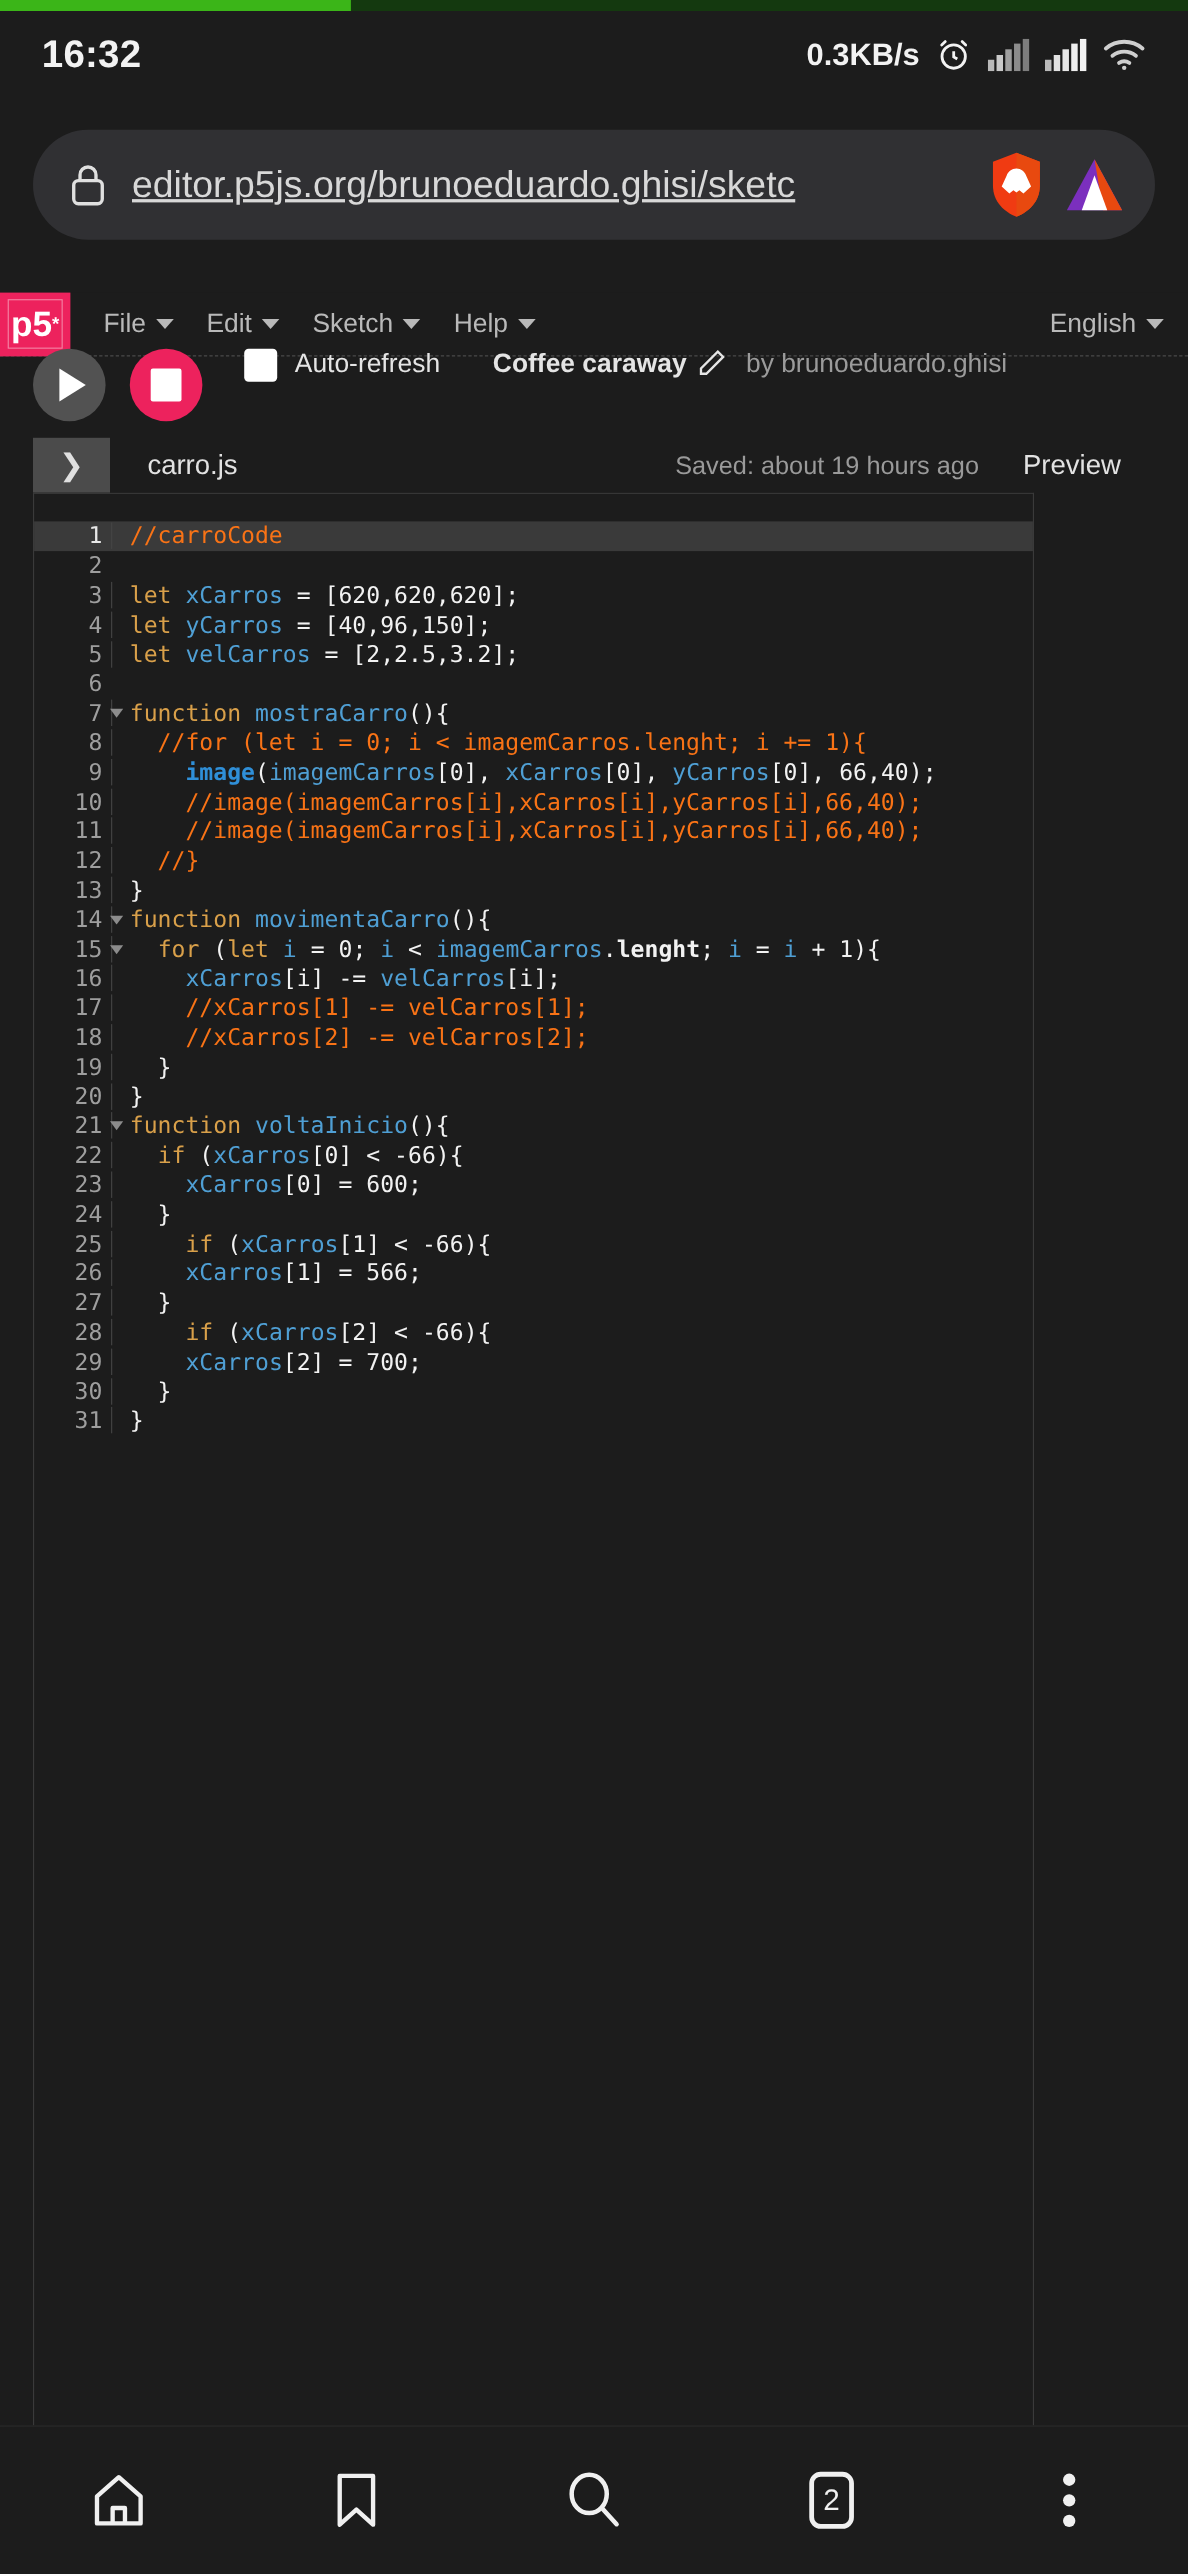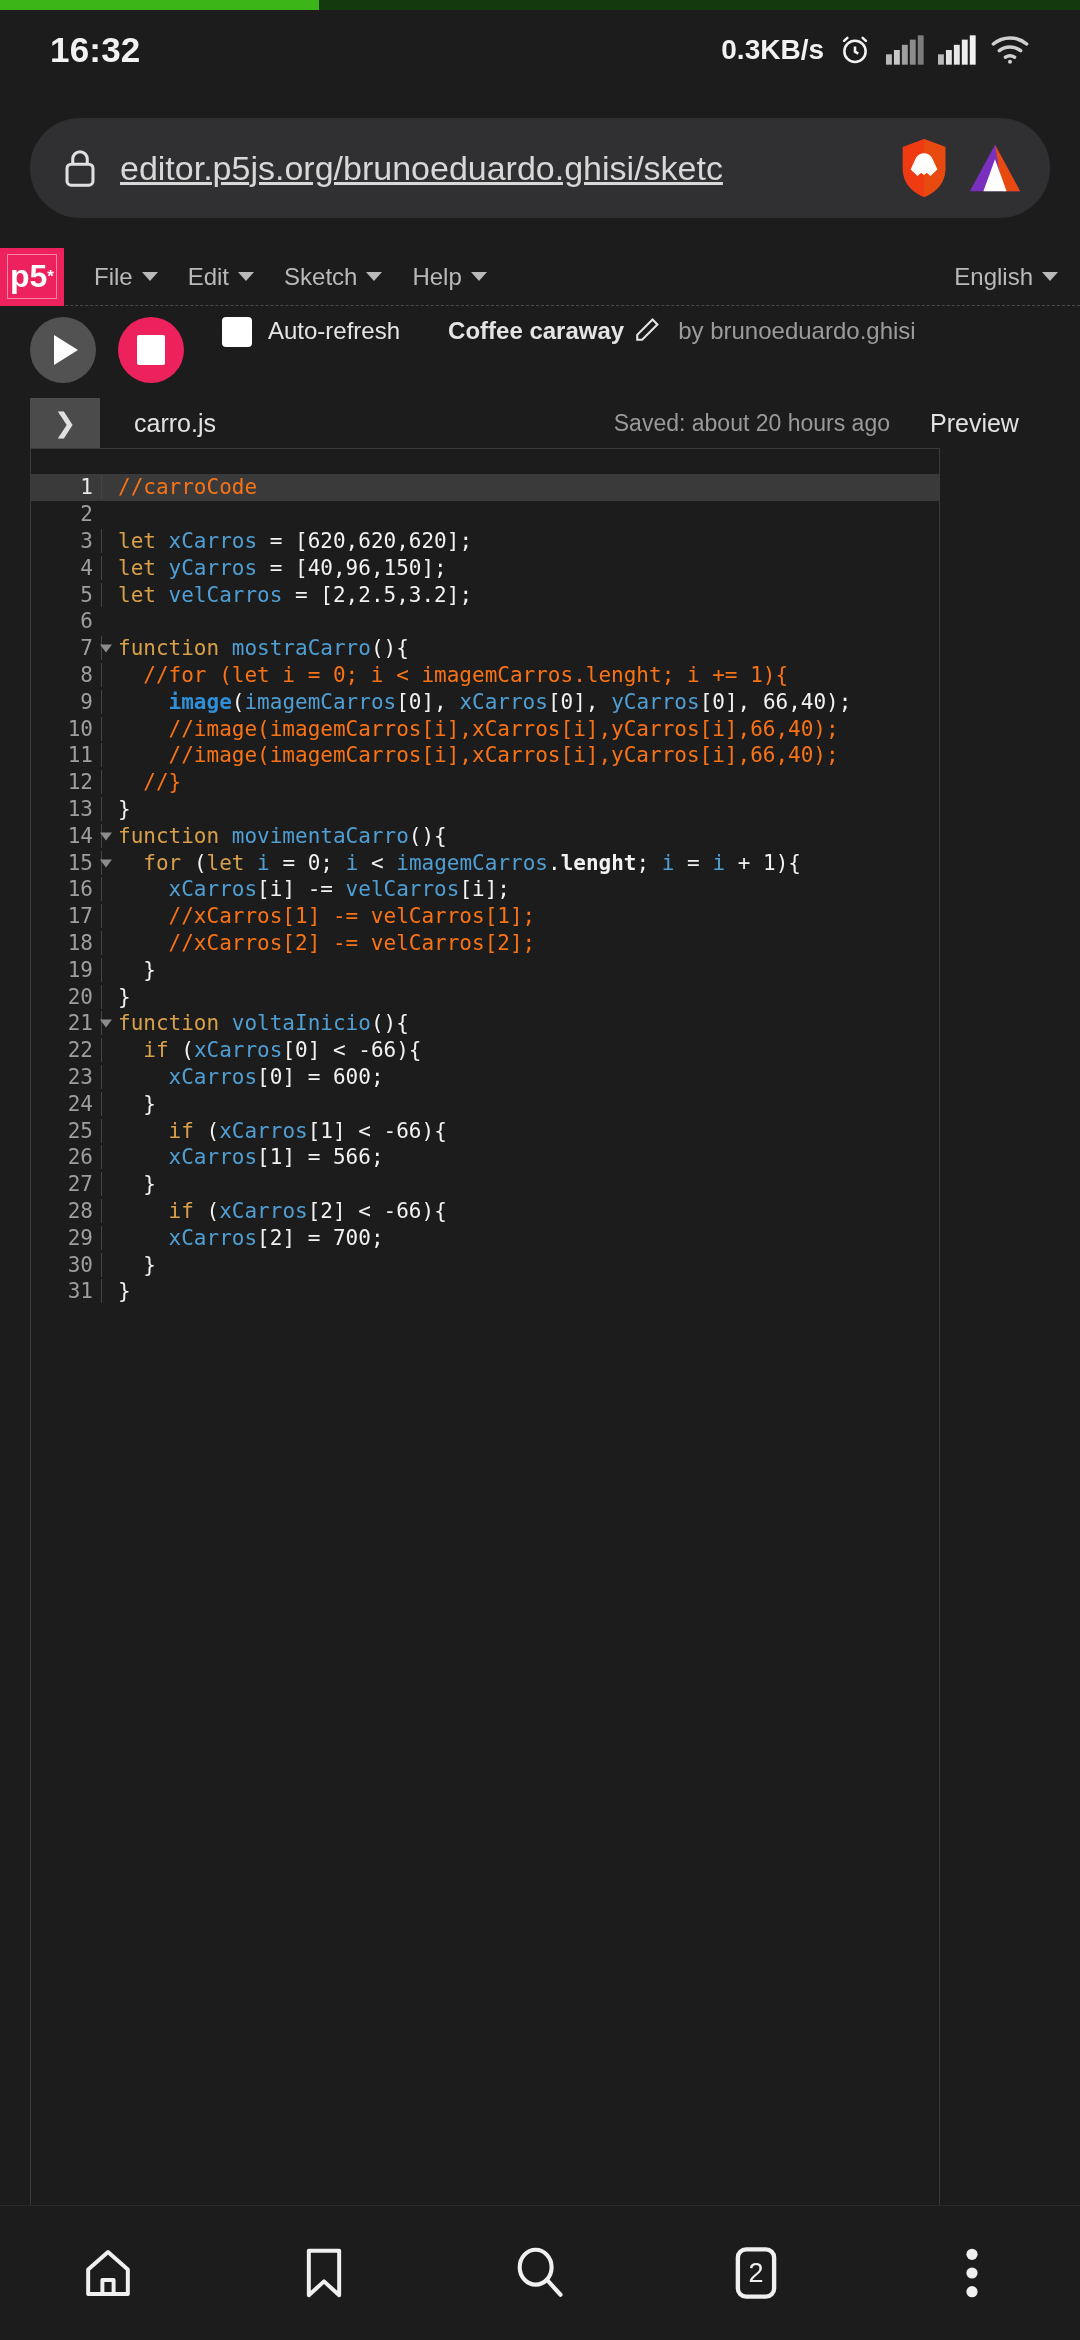--- a/index.html
+++ b/index.html
@@ -20,21 +20,21 @@
     height:100%; width:29.5%;
     background:#3bb518;
   }
 
   
   #status-bar {
     position:absolute; top:10px; left:0;
     width:1080px; height:80px;
     background:#1c1c1c;
     display:flex; align-items:center;
-    padding:0 50px;
+    padding:0 38px;
     color:#f2f2f2;
   }
   #status-bar .clock {
     font-size:35px; font-weight:bold; letter-spacing:.2px;
   }
   #status-bar .right {
     margin-left:auto; display:flex; align-items:center; gap:14px;
   }
   #status-bar .netspeed { font-size:28px; font-weight:bold; }
   .sb-icon { display:block; }
@@ -51,21 +51,21 @@
     color:#d8d8d8; font-size:34px;
     margin-left:22px;
     white-space:nowrap; overflow:hidden;
     flex:1;
     text-decoration:underline;
   }
   #url-bar .brave-shield { margin:0 14px 0 4px; }
 
   
   #p5-menubar {
-    position:absolute; top:248px; left:0;
+    position:absolute; top:266px; left:0;
     width:1080px; height:58px;
     background:#1c1c1c;
     display:flex; align-items:center;
     border-bottom:1px dashed #4a4a4a;
   }
   #p5-logo {
     width:64px; height:58px; background:#ed225d;
     display:flex; align-items:center; justify-content:center;
     color:#fff; font-size:32px; font-weight:bold;
     position:relative;
@@ -287,21 +287,21 @@
   <div id="sketch-name">Coffee caraway</div>
   <svg id="pencil-icon" width="26" height="26" viewBox="0 0 16 16" fill="none" stroke="#e4e4e4" stroke-width="1.3">
     <path d="M11.4 1.6 14.4 4.6 5 14H2v-3z"></path>
   </svg>
   <div id="sketch-author">by brunoeduardo.ghisi</div>
 </div>
 
 <div id="file-strip">
   <div id="sidebar-toggle">❯</div>
   <div id="file-tab-name">carro.js</div>
-  <div id="saved-status">Saved: about 20 hours ago</div>
+  <div id="saved-status">Saved: about 19 hours ago</div>
   <div id="preview-label">Preview</div>
 </div>
 
 <div id="editor">
   <div id="code-area">
       <div class="code-line active"><div class="ln">1</div><div class="src"><span class="cm">//carroCode</span></div></div>
       <div class="code-line"><div class="ln">2</div><div class="src"></div></div>
       <div class="code-line"><div class="ln">3</div><div class="src"><span class="kw">let </span><span class="var">xCarros</span><span class="pl"> = </span><span class="num">[620,620,620];</span></div></div>
       <div class="code-line"><div class="ln">4</div><div class="src"><span class="kw">let </span><span class="var">yCarros</span><span class="pl"> = </span><span class="num">[40,96,150];</span></div></div>
       <div class="code-line"><div class="ln">5</div><div class="src"><span class="kw">let </span><span class="var">velCarros</span><span class="pl"> = </span><span class="num">[2,2.5,3.2];</span></div></div>

